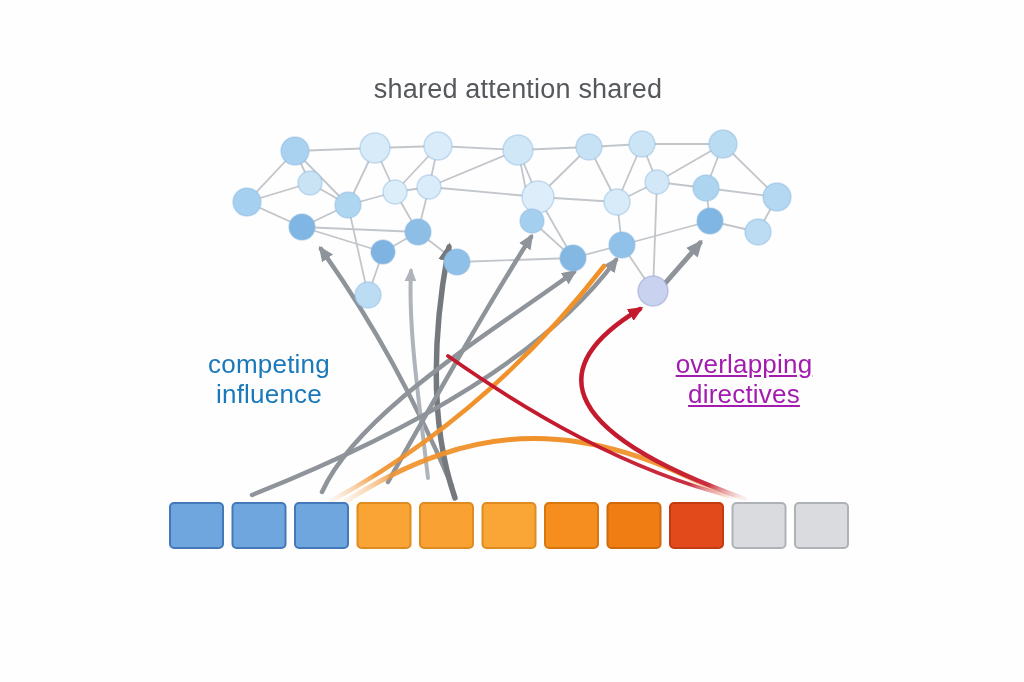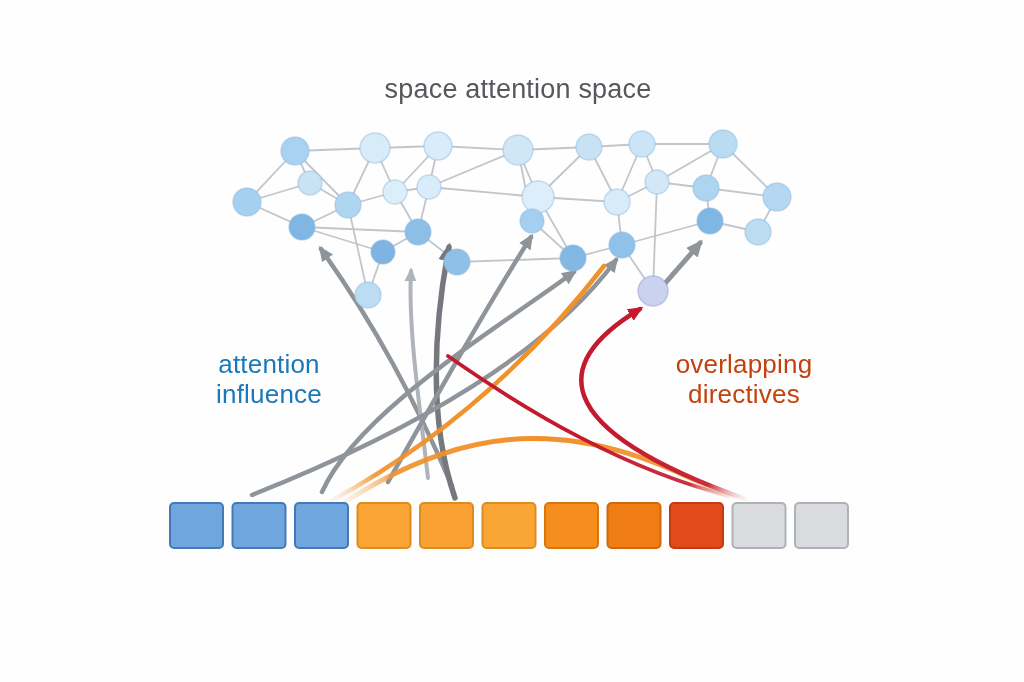--- a/index.html
+++ b/index.html
@@ -179,22 +179,22 @@
         <rect x="357.5" y="503" width="53" height="45" rx="4" fill="#f9a435" stroke="#de8c1f" stroke-width="2"></rect>
         <rect x="420" y="503" width="53" height="45" rx="4" fill="#f9a132" stroke="#de8c1f" stroke-width="2"></rect>
         <rect x="482.5" y="503" width="53" height="45" rx="4" fill="#f9a637" stroke="#de8c1f" stroke-width="2"></rect>
         <rect x="545" y="503" width="53" height="45" rx="4" fill="#f68d1f" stroke="#d9770f" stroke-width="2"></rect>
         <rect x="607.5" y="503" width="53" height="45" rx="4" fill="#f07d13" stroke="#ce6a0b" stroke-width="2"></rect>
         <rect x="670" y="503" width="53" height="45" rx="4" fill="#e24a1b" stroke="#c13c10" stroke-width="2"></rect>
         <rect x="732.5" y="503" width="53" height="45" rx="4" fill="#d9dbde" stroke="#aeb2b6" stroke-width="2"></rect>
         <rect x="795" y="503" width="53" height="45" rx="4" fill="#d9dbde" stroke="#aeb2b6" stroke-width="2"></rect>
       </g>
     </svg>
-  <div class="title" style="color: rgb(85, 88, 92);">space attention space</div>
+  <div class="title" style="color: rgb(85, 88, 92);">shared attention shared</div>
   <div class="label label-left" style="color: rgb(26, 121, 186);">
-    <div>attention</div>
+    <div>competing</div>
     <div>influence</div>
   </div>
-  <div class="label label-right" style="color: #c2410c;">
+  <div class="label label-right" style="color: #a21caf; text-decoration: underline;">
     <div>overlapping</div>
     <div>directives</div>
   </div>
 </div>
 
 </body></html>

